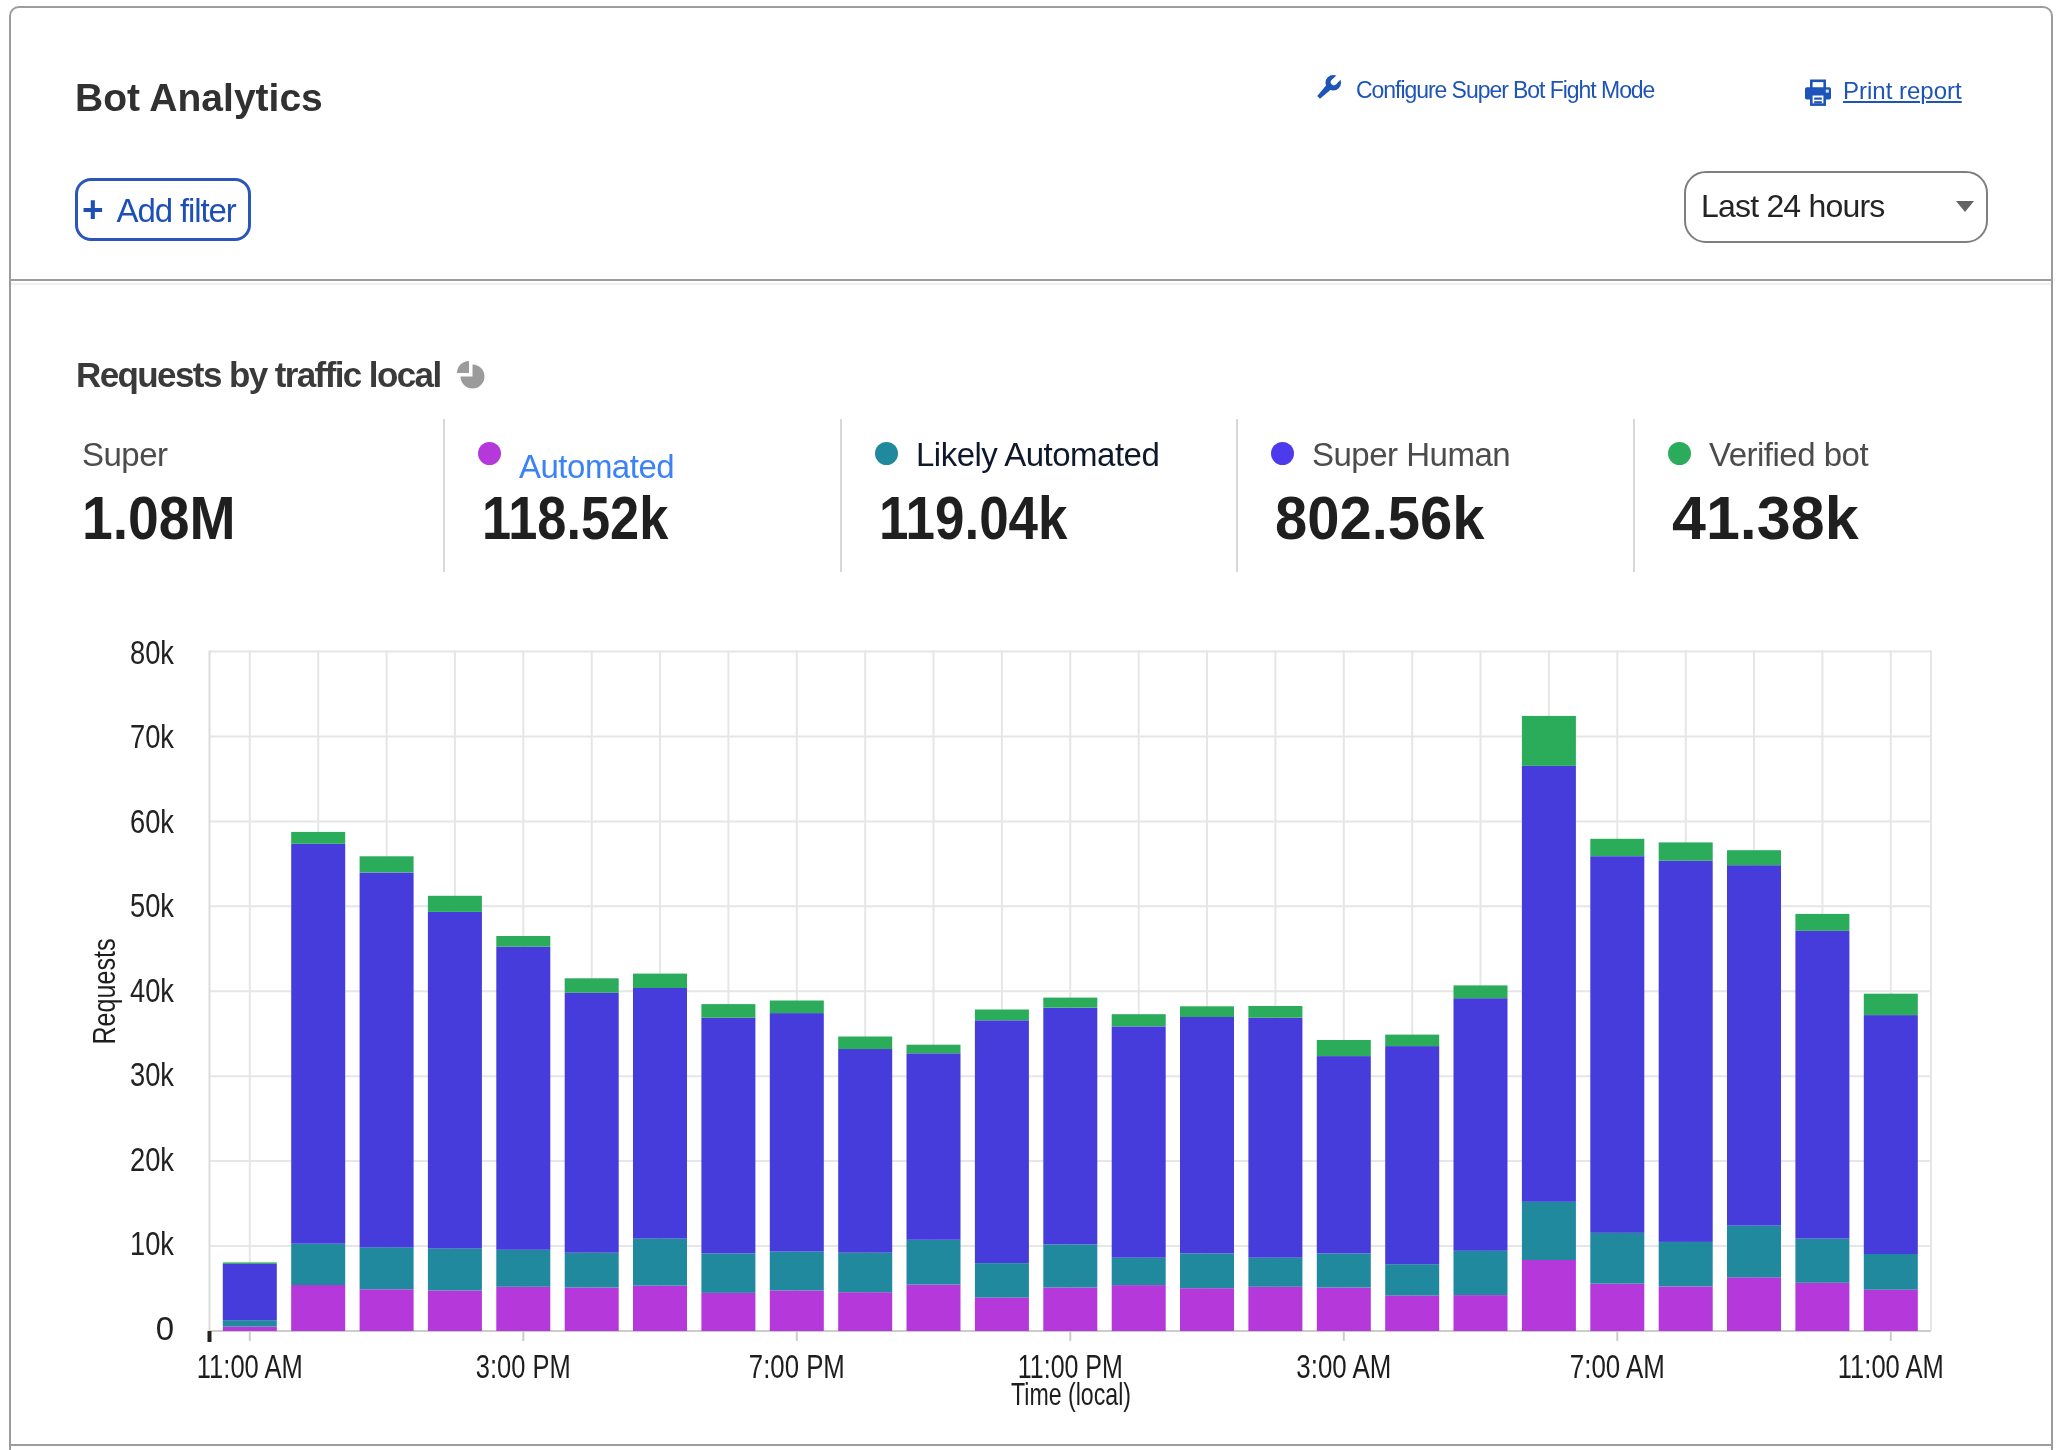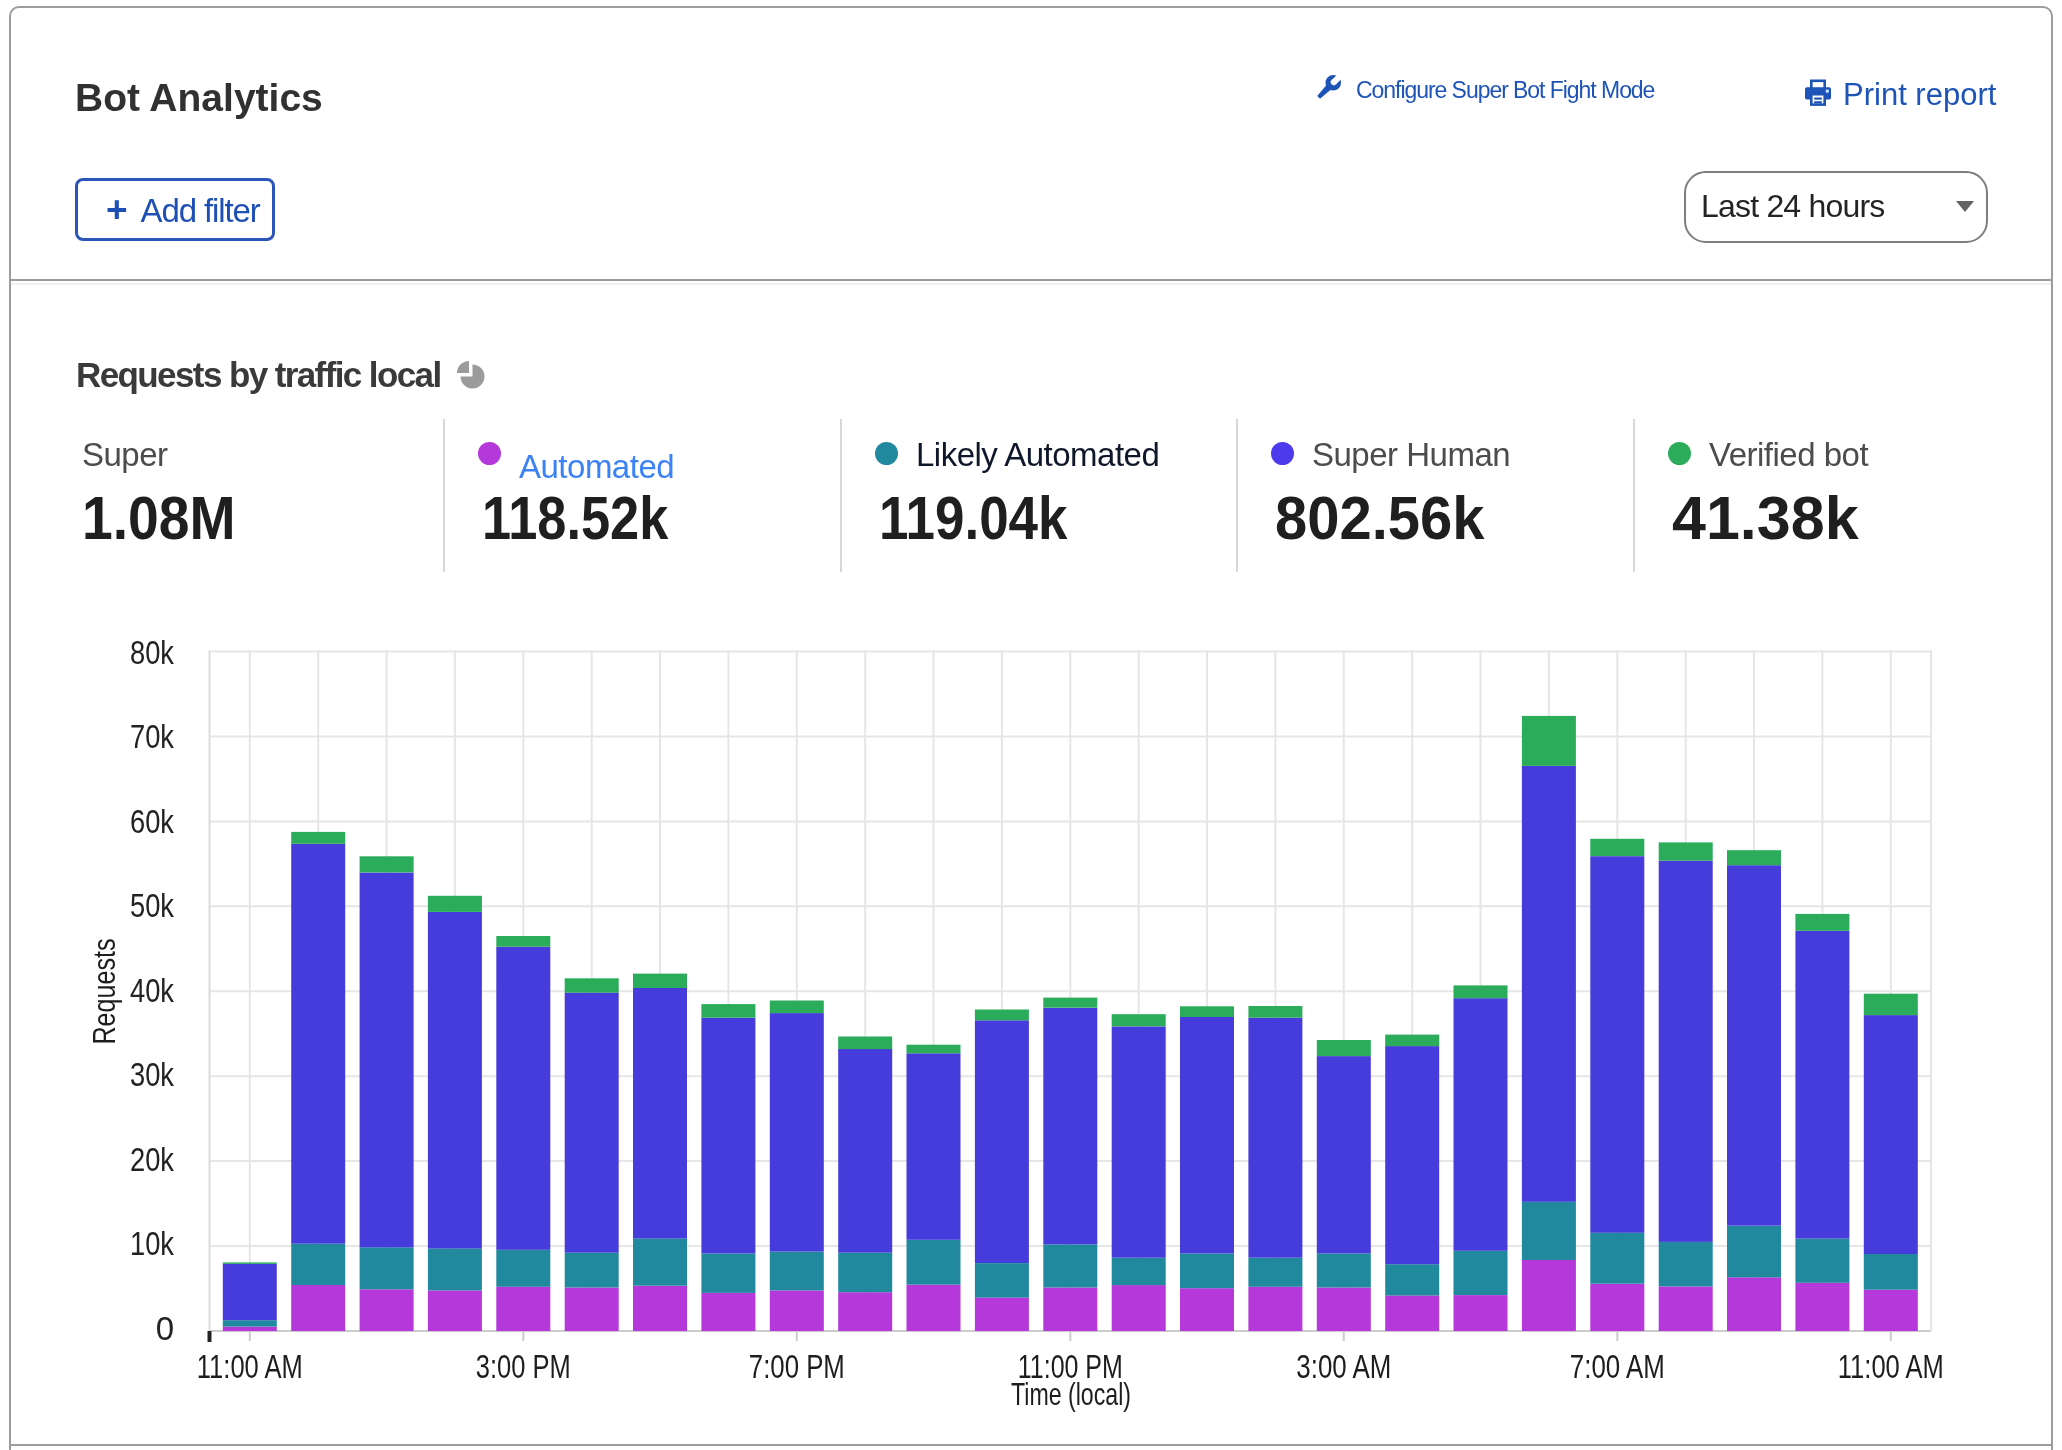--- a/index.html
+++ b/index.html
@@ -20,23 +20,23 @@
   </svg>
   <div class="abs" style="left:1356px;top:77px;font-size:23px;color:#1e54b7;letter-spacing:-1.05px;">Configure Super Bot Fight Mode</div>
   <svg width="28" height="28" viewBox="0 0 28 28" style="position:absolute;left:1804px;top:79px;">
     <rect x="7.3" y="1.8" width="13.4" height="10" fill="#fff" stroke="#1e54b7" stroke-width="2.6"></rect>
     <rect x="1" y="8.2" width="26" height="12.3" rx="1.8" fill="#1e54b7"></rect>
     <rect x="21.8" y="10.6" width="3" height="3" fill="#c9e8ff"></rect>
     <rect x="7.3" y="15.2" width="13.4" height="10.4" fill="#fff" stroke="#1e54b7" stroke-width="2.6"></rect>
     <rect x="10.2" y="18.5" width="7.6" height="2.2" fill="#1e54b7"></rect>
     <rect x="10.2" y="22.2" width="7.6" height="2.2" fill="#1e54b7"></rect>
   </svg>
-  <div class="abs" style="left:1843px;top:77px;font-size:31px;color:#1e54b7;">Print report</div>
-
-  <div class="abs" style="left:75px;top:178px;width:166px;height:57px;border:3px solid #2b55b8;border-radius:8px;color:#1d4fb5;font-size:33px;line-height:57px;text-align:left;padding-left:28px;letter-spacing:-1.1px;"><span style="font-weight:700;font-size:37px;">+</span><span style="display:inline-block;width:14px;"></span>Add filter</div>
+  <div class="abs" style="left:1843px;top:77px;font-size:24px;color:#1e54b7;text-decoration:underline;">Print report</div>
+
+  <div class="abs" style="left:75px;top:178px;width:166px;height:57px;border:3px solid #2b55b8;border-radius:16px;color:#1d4fb5;font-size:33px;line-height:57px;text-align:left;padding-left:4px;letter-spacing:-1.1px;"><span style="font-weight:700;font-size:37px;">+</span><span style="display:inline-block;width:14px;"></span>Add filter</div>
 
   <div class="abs" style="left:1684px;top:171px;width:300px;height:68px;border:2px solid #7e7e7e;border-radius:22px;">
     <span class="abs" style="left:15px;top:15px;font-size:32px;color:#242424;letter-spacing:-0.8px;">Last 24 hours</span>
     <span class="abs" style="left:270px;top:28px;width:0;height:0;border-left:9px solid transparent;border-right:9px solid transparent;border-top:11px solid #646464;"></span>
   </div>
 
   <div class="abs" style="left:9px;top:279px;width:2044px;height:2px;background:#9c9c9c;"></div>
   <div class="abs" style="left:11px;top:283px;width:2040px;height:2px;background:#f0f0f0;"></div>
 
   <div class="abs" style="left:76px;top:355px;font-size:35px;font-weight:700;color:#3a3a3a;letter-spacing:-1.6px;">Requests by traffic local</div>

